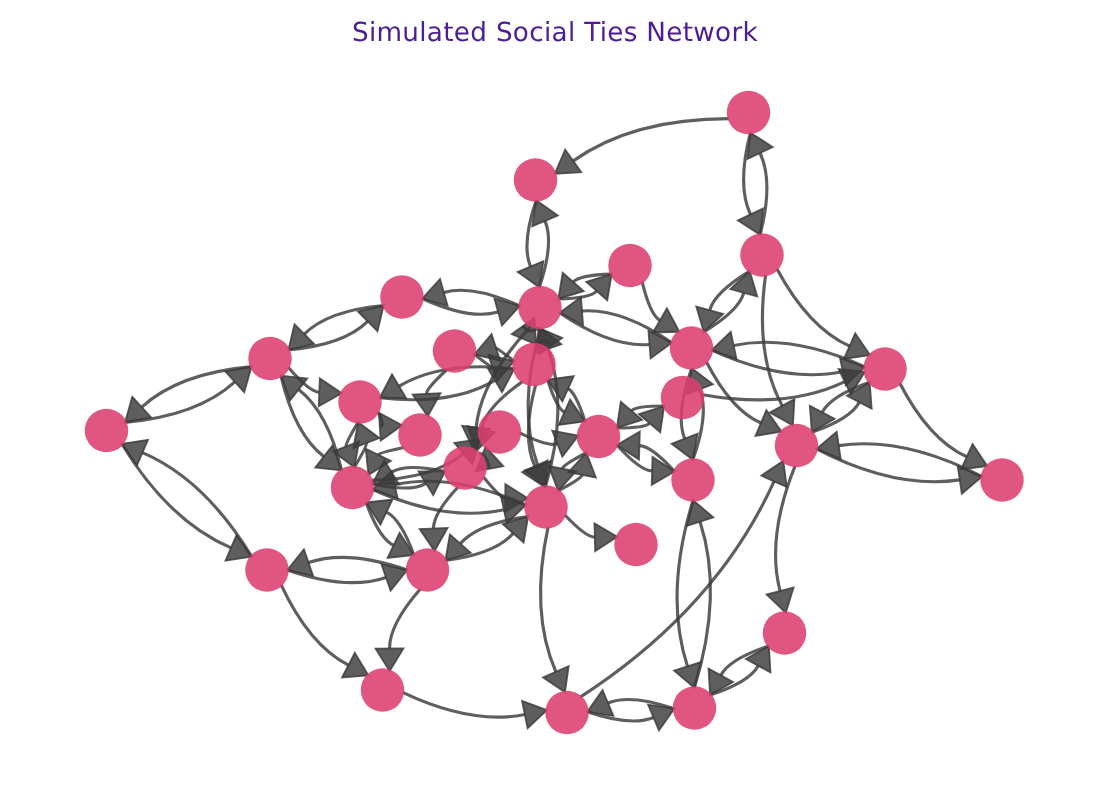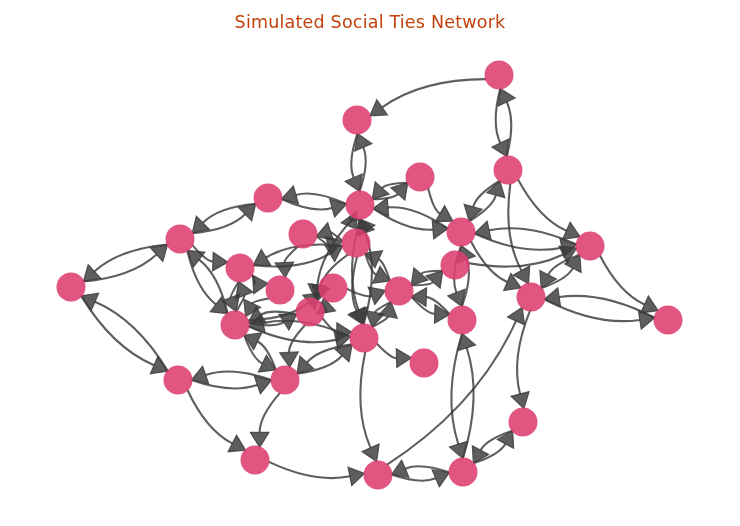--- a/index.html
+++ b/index.html
@@ -21,21 +21,21 @@
   }
   #chart-title {
     position: absolute;
     top: 8px;
     left: 0;
     width: 740px;
     text-align: center;
     font-family: "DejaVu Sans", sans-serif;
     font-size: 17.5px;
     font-weight: 400;
-    color: #c2410c;
+    color: #4c1d95;
     letter-spacing: 0.2px;
     line-height: 28px;
   }
   #graph-canvas {
     position: absolute;
     top: 0;
     left: 0;
     width: 740px;
     height: 526px;
   }

